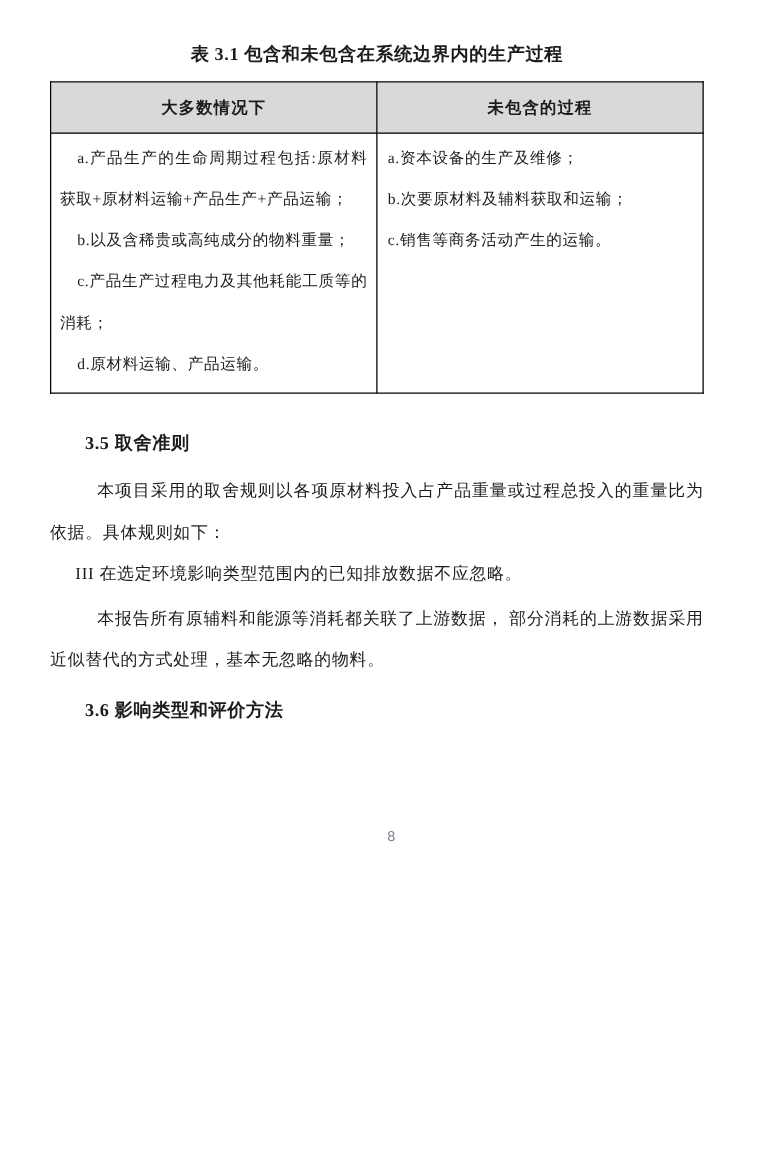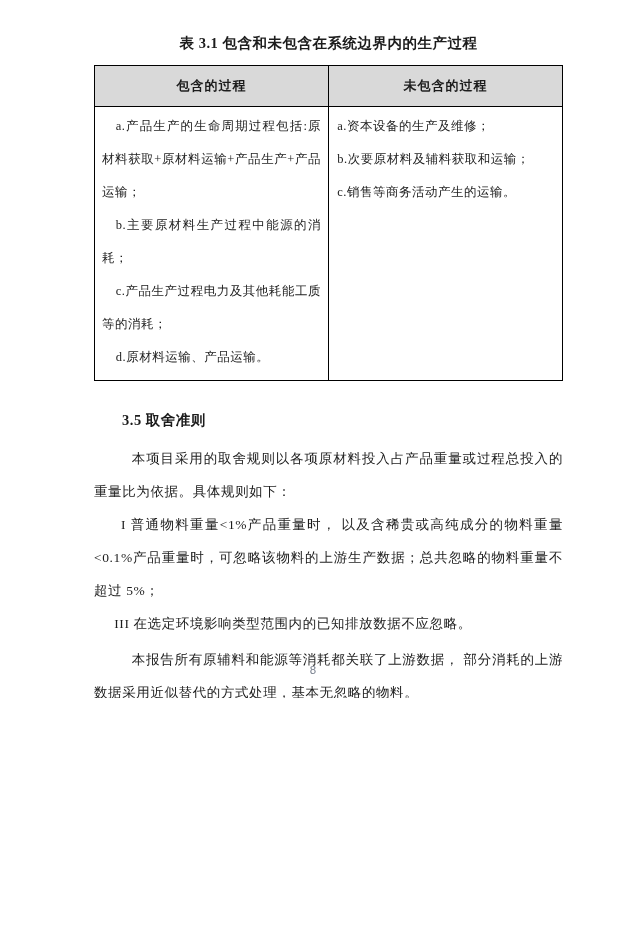--- a/index.html
+++ b/index.html
@@ -1,18 +1,18 @@
 <!DOCTYPE html>
 <html lang="zh"><head>
 <meta charset="utf-8">
 <style>
   html,body{margin:0;padding:0;background:#ffffff;}
   .page{
     width:626px;height:698px;background:#ffffff;position:relative;
-    box-sizing:border-box;padding:34px 63px 0 94px;
+    box-sizing:border-box;padding:34px 63px 0 40px;
     font-family:"Liberation Serif","DejaVu Serif",serif;
     color:#1c1c1c;overflow:hidden;border-radius:23px;
   }
   .doc-title{
     font-size:14.5px;font-weight:bold;text-align:center;
     margin:0 0 12px 0;letter-spacing:0.5px;
   }
   table.boundary{
     width:100%;border-collapse:collapse;border:1.5px solid #000;
     table-layout:fixed;
@@ -53,45 +53,44 @@
 </head>
 <body>
 
 <div class="page">
 
   <div class="doc-title">表 3.1  包含和未包含在系统边界内的生产过程</div>
 
   <table class="boundary">
     <thead>
       <tr>
-        <th>包含的过程</th>
+        <th>大多数情况下</th>
         <th>未包含的过程</th>
       </tr>
     </thead>
     <tbody>
       <tr>
         <td class="cell-included">
           <p>a.产品生产的生命周期过程包括:原材料获取+原材料运输+产品生产+产品运输；</p>
-          <p>b.主要原材料生产过程中能源的消耗；</p>
+          <p>b.以及含稀贵或高纯成分的物料重量；</p>
           <p>c.产品生产过程电力及其他耗能工质等的消耗；</p>
           <p>d.原材料运输、产品运输。</p>
         </td>
         <td class="cell-excluded">
           <p>a.资本设备的生产及维修；</p>
           <p>b.次要原材料及辅料获取和运输；</p>
           <p>c.销售等商务活动产生的运输。</p>
         </td>
       </tr>
     </tbody>
   </table>
 
   <h2 class="sec-heading">3.5 取舍准则</h2>
 
   <p class="body-p ind-28">本项目采用的取舍规则以各项原材料投入占产品重量或过程总投入的重量比为依据。具体规则如下：</p>
-  <p class="body-p ind-20">I 普通物料重量&lt;1%产品重量时， 以及含稀贵或高纯成分的物料重量&lt;0.1%产品重量时，可忽略该物料的上游生产数据；总共忽略的物料重量不超过 5%；</p>
   <p class="body-p ind-15">III 在选定环境影响类型范围内的已知排放数据不应忽略。</p>
   <p class="body-p ind-28 gap-top">本报告所有原辅料和能源等消耗都关联了上游数据， 部分消耗的上游数据采用近似替代的方式处理，基本无忽略的物料。</p>
 
   <h2 class="sec-heading second">3.6 影响类型和评价方法</h2>
 
 
   <div class="page-number">8</div>
 
 </div>
 

